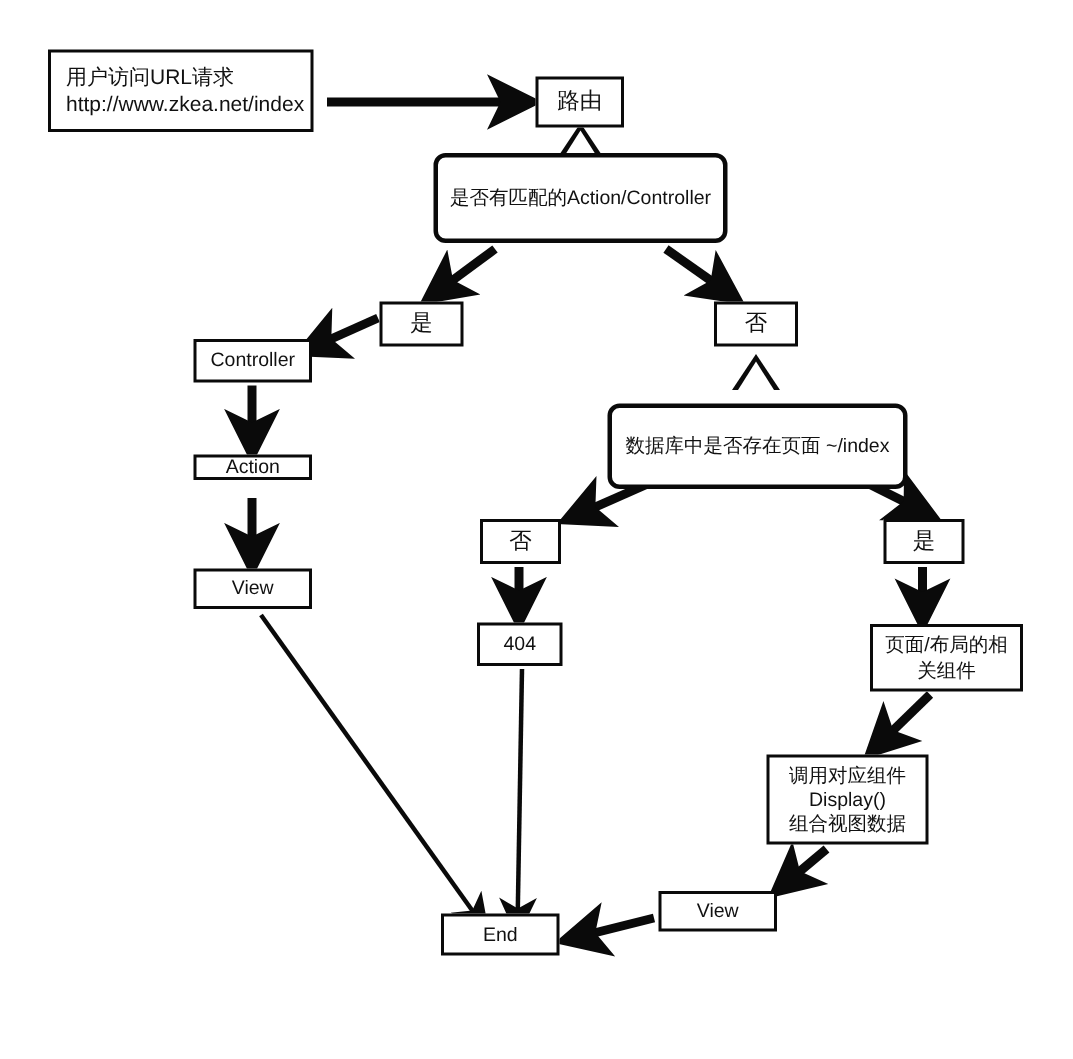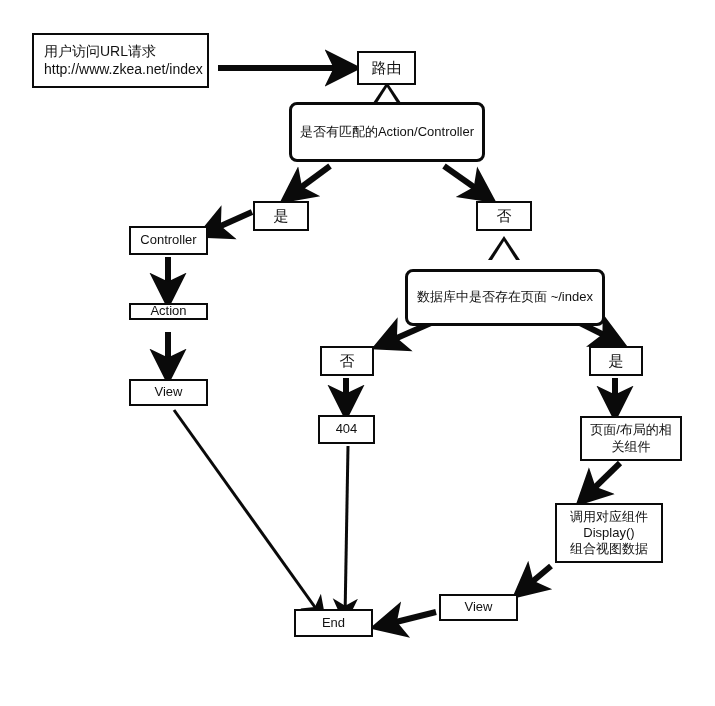--- a/index.html
+++ b/index.html
@@ -169,21 +169,21 @@
       <div class="node rect fs15" style="left: 589px; top: 346px; width: 54px; height: 30px;">
         <span class="txt">是</span>
       </div>
       <div class="node rect fs13" style="left: 318px; top: 415px; width: 57px; height: 29px;">
         <span class="txt">404</span>
       </div>
       <div class="node rect fs13" style="left: 564px; top: 416px; width: 102px; height: 45px; margin-left: 16px;">
         <span class="txt">页面/布局的相
 关组件</span>
       </div>
-      <div class="node rect fs13" style="left: 511px; top: 503px; width: 108px; height: 60px; margin-left: 44px;">
+      <div class="node rect fs13" style="left: 511px; top: 503px; width: 108px; height: 60px;">
         <span class="txt">调用对应组件
 Display()
 组合视图数据</span>
       </div>
       <div class="node rect fs13" style="left: 439px; top: 594px; width: 79px; height: 27px;">
         <span class="txt">View</span>
       </div>
       <div class="node rect fs13" style="left: 294px; top: 609px; width: 79px; height: 28px;">
         <span class="txt">End</span>
       </div>

